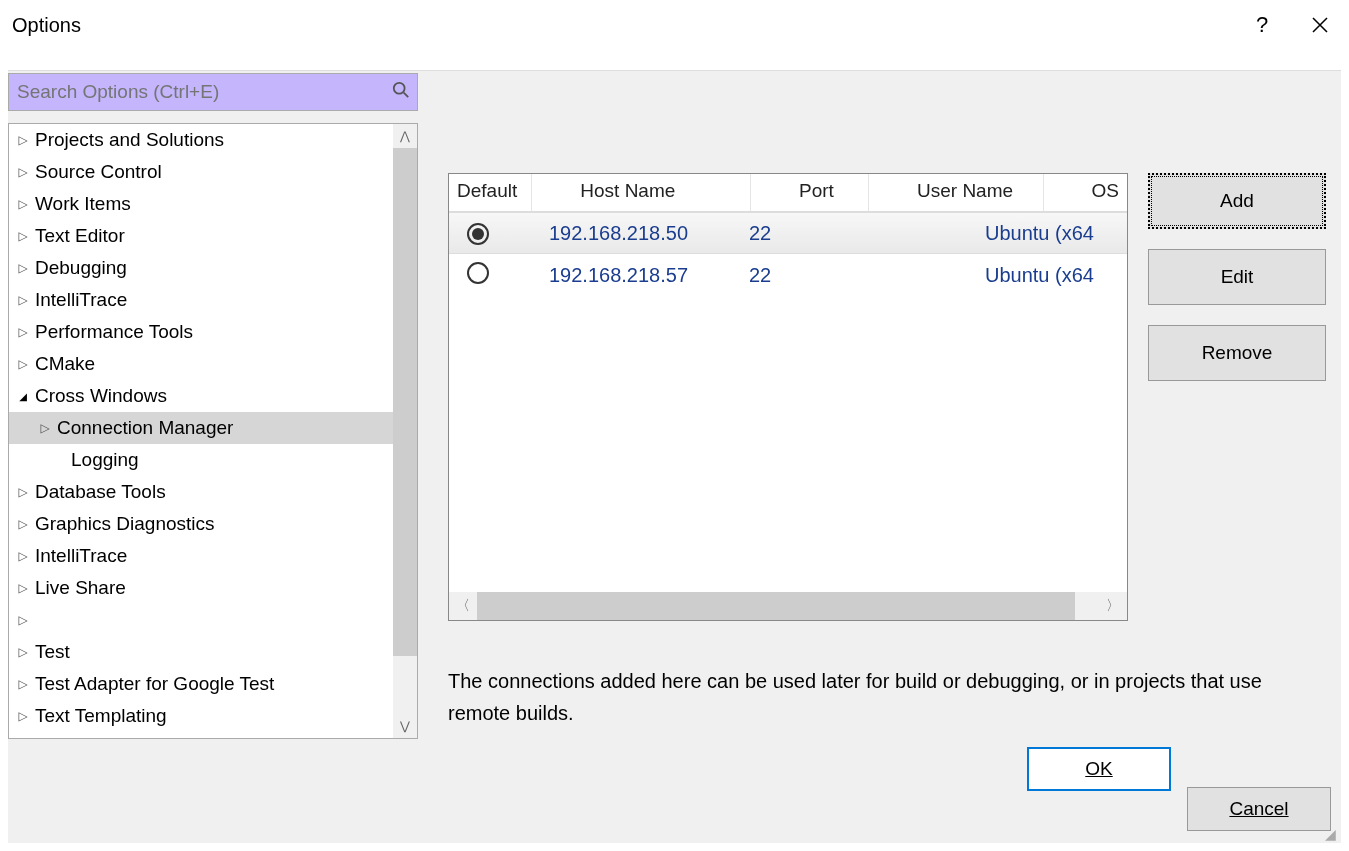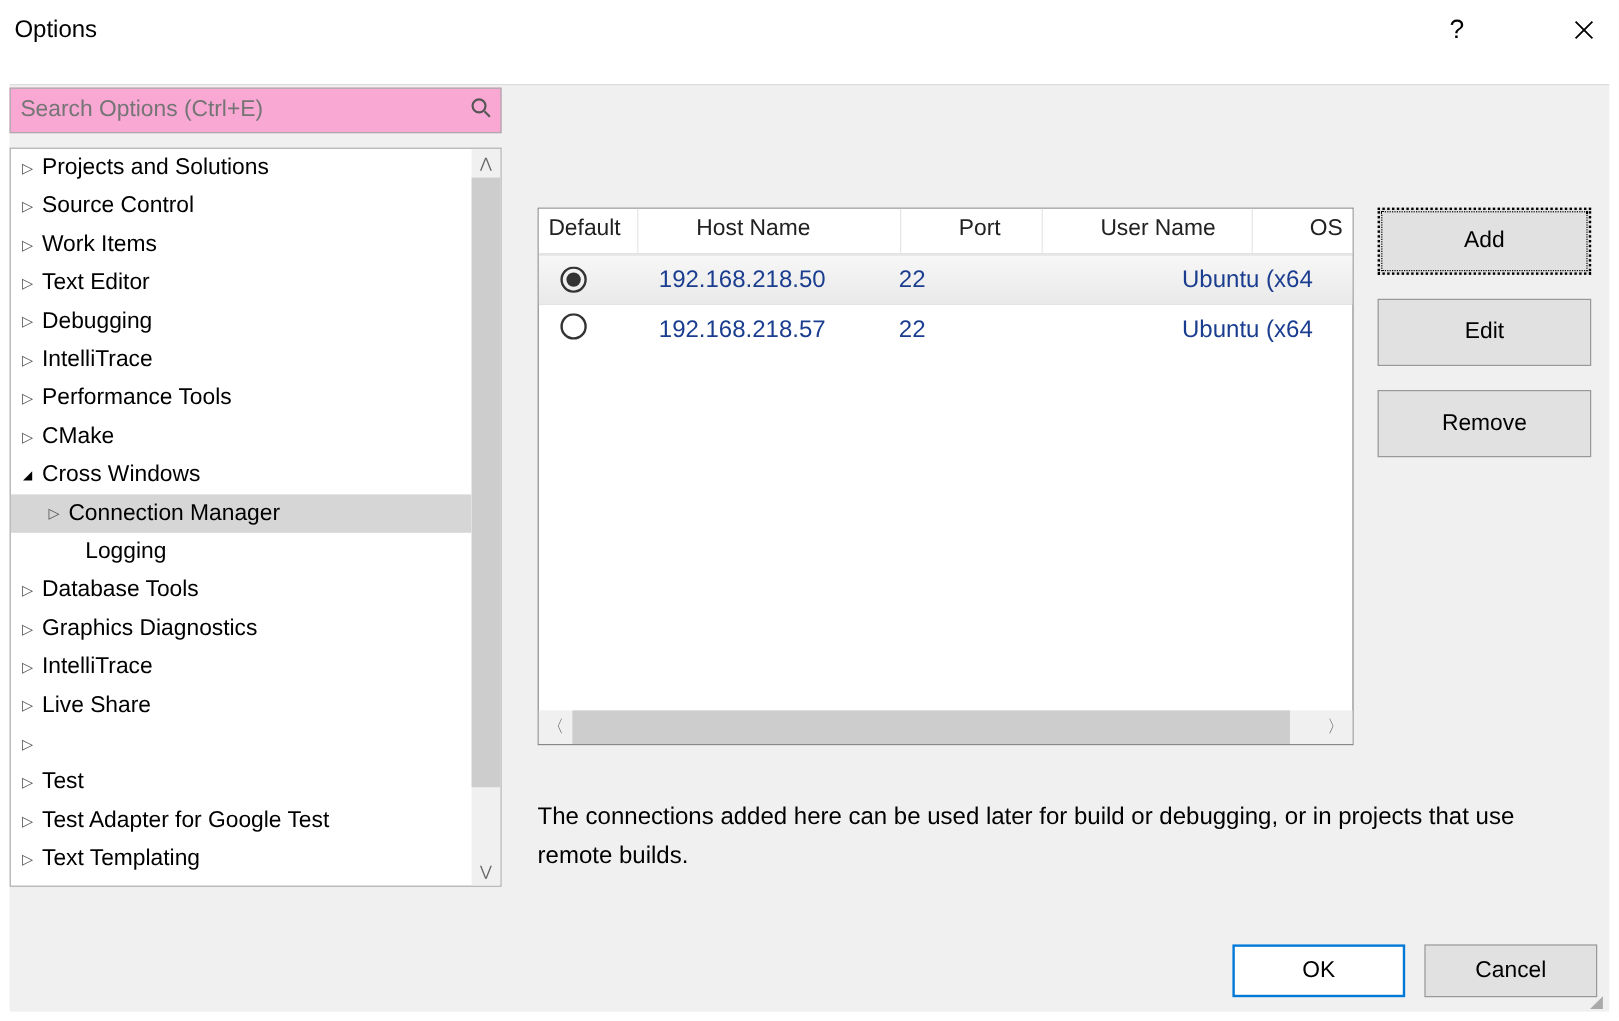--- a/index.html
+++ b/index.html
@@ -11,21 +11,20 @@
   width: 1349px;
   height: 851px;
   position: relative;
   overflow: hidden;
 }
 .titlebar {
   display: flex;
   align-items: center;
   height: 50px;
   padding-left: 12px;
-  gap: 48px;
 }
 .titlebar-title { font-size: 20px; }
 .titlebar-spacer { flex: 1; }
 .titlebar-btn {
   width: 58px;
   height: 40px;
   display: flex;
   align-items: center;
   justify-content: center;
   font-size: 22px;
@@ -39,21 +38,21 @@
   bottom: 8px;
   background: #f0f0f0;
   border-top: 1px solid #ddd;
 }
 .search-wrap {
   position: absolute;
   top: 2px;
   left: 0;
   width: 410px;
   height: 38px;
-  background: #f9a8d4;
+  background: #c4b5fd;
   border: 1px solid #aaa;
   display: flex;
   align-items: center;
 }
 .search-input {
   flex: 1;
   border: none;
   outline: none;
   font-size: 19px;
   padding: 0 8px;
@@ -224,23 +223,24 @@
   right: 10px;
   bottom: 12px;
   display:flex;
   gap: 16px;
 }
 .dlg-btn {
   width: 144px;
   height: 44px;
   font-size: 19px;
   cursor:pointer;
+  text-decoration:underline;
 }
 .ok-btn { background:#fff; border: 2px solid #0078d7; }
-.cancel-btn { background:#e1e1e1; border:1px solid #999; }
+.cancel-btn { background:#e1e1e1; border:1px solid #999;margin-top:40px; }
 .resize-grip {
   position:absolute;
   right:2px; bottom:2px;
   width:14px;height:14px;
   color:#aaa;font-size:14px;line-height:1;
 }
 </style>
 </head>
 <body>
 

